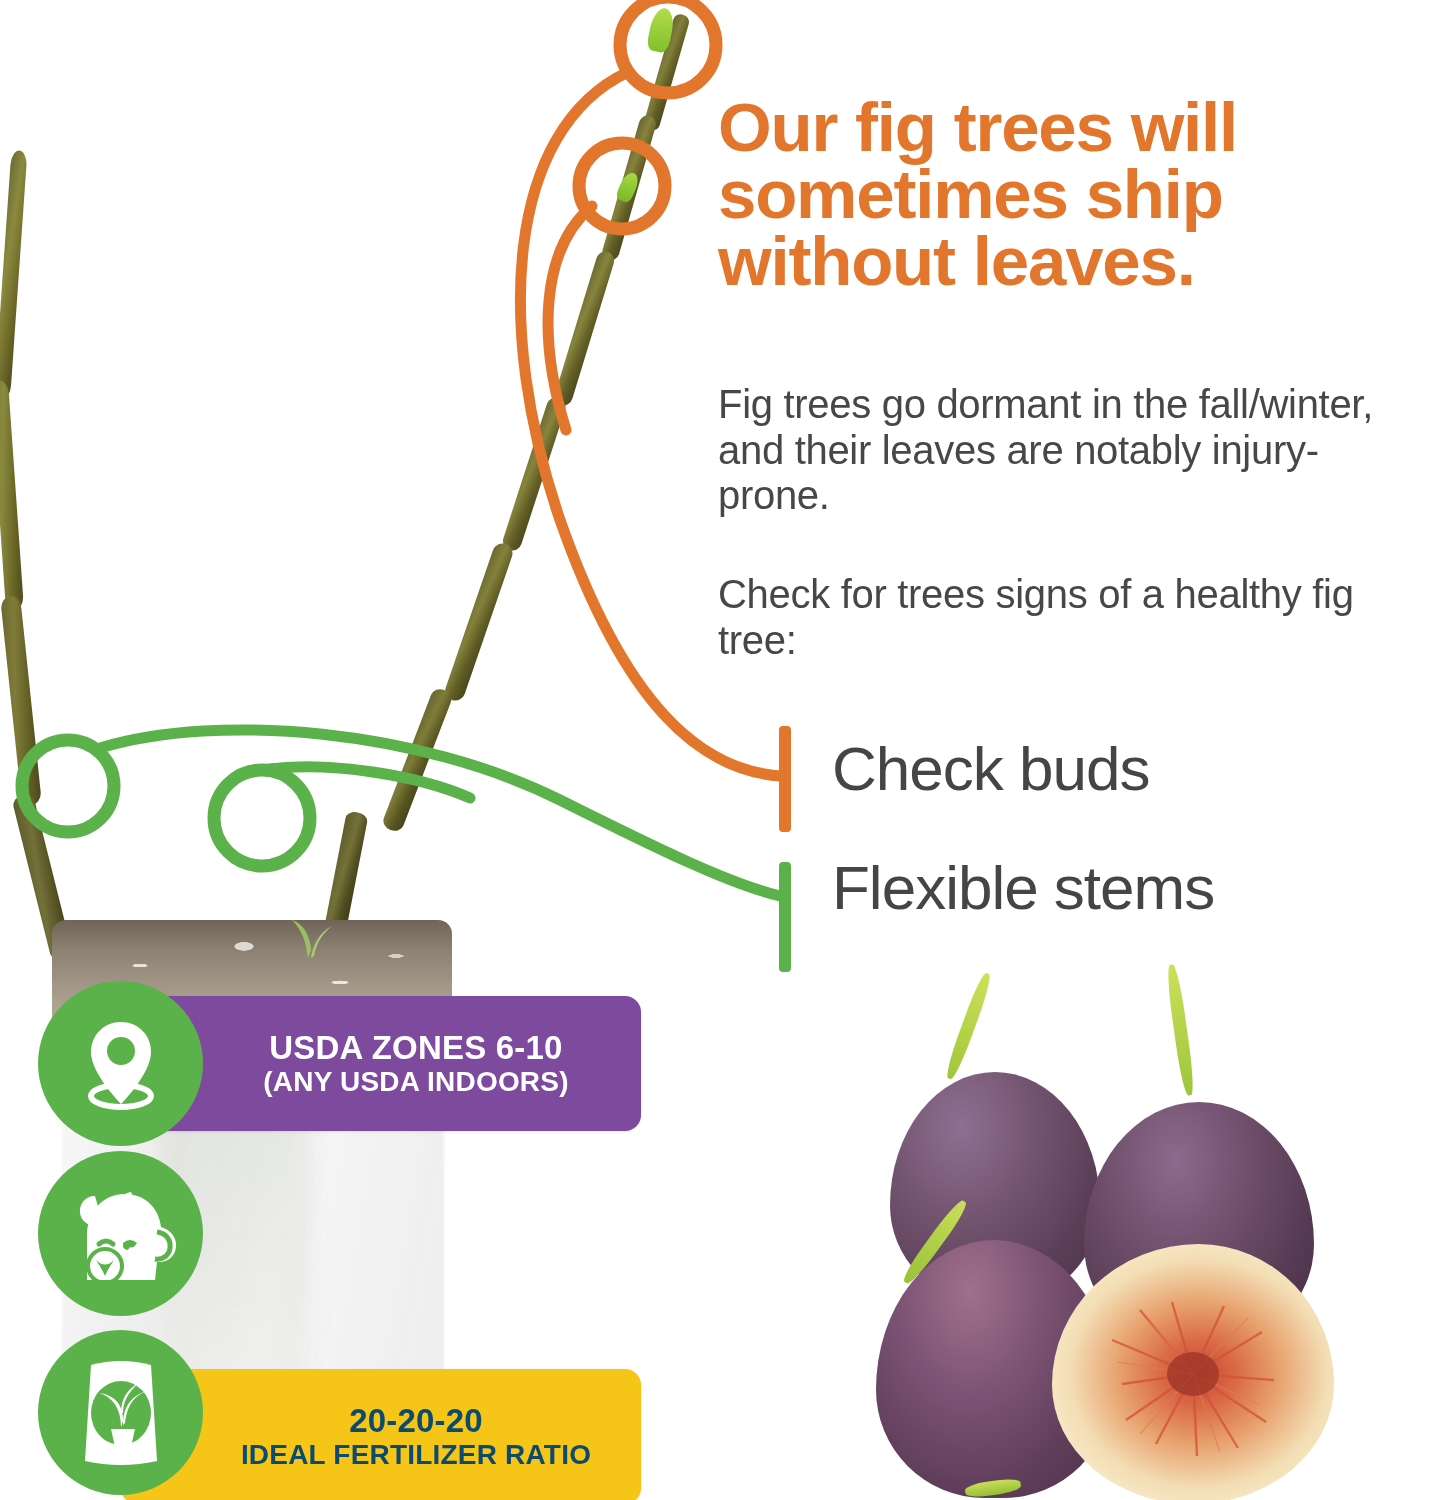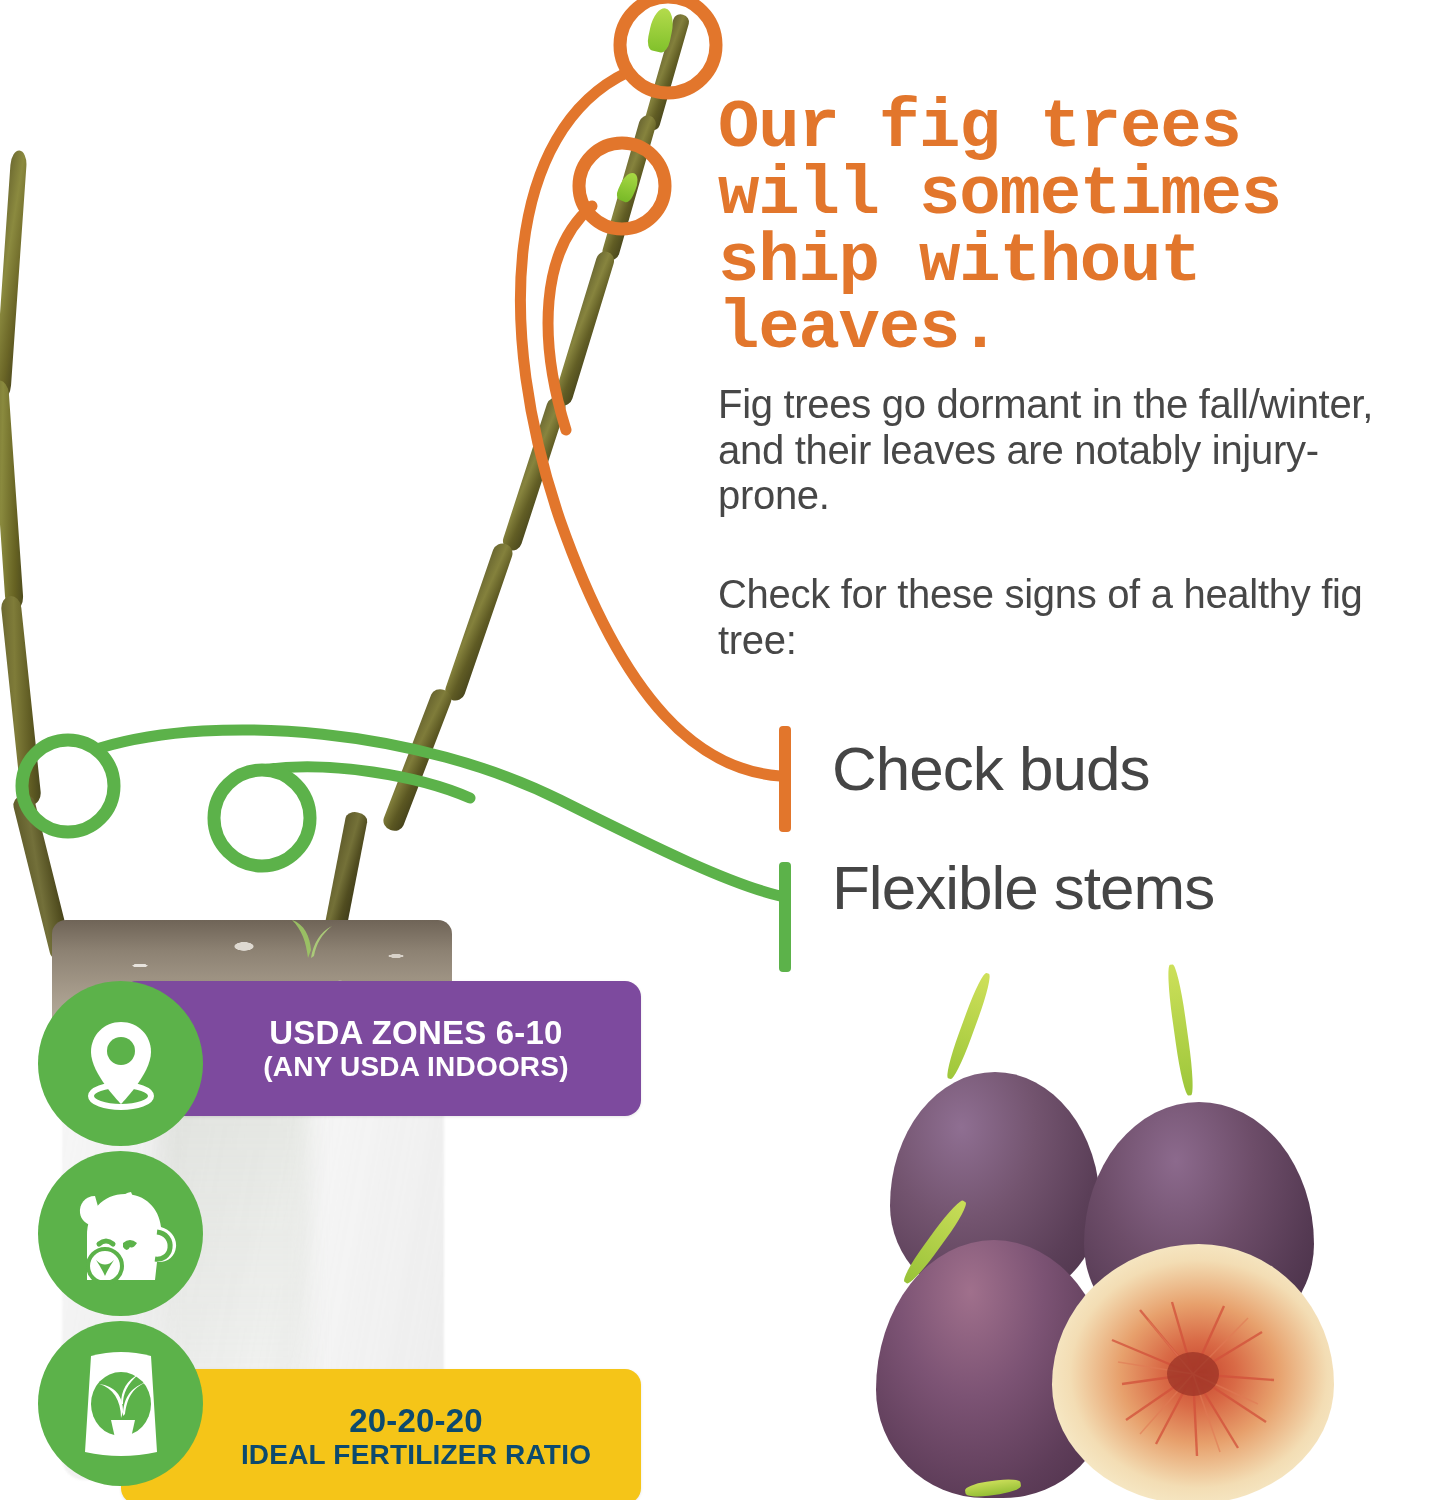--- a/index.html
+++ b/index.html
@@ -50,21 +50,21 @@
     position:absolute; left:282px; top:912px; width:58px; height:48px;
   }
 
   
   .overlay { position:absolute; left:0; top:0; width:1447px; height:1500px; pointer-events:none; }
 
   
   .headline {
     position:absolute; left:718px; top:95px; width:720px;
     font-size:69px; font-weight:700; line-height:.97;
-    letter-spacing:-1.2px; color:#e2762c;font-family:Liberation Mono, monospace;
+    letter-spacing:-1.2px; color:#e2762c;
   }
   .para {
     position:absolute; left:718px; width:660px;
     font-size:40px; line-height:1.14; color:#474747; font-weight:400;
     letter-spacing:-.3px;
   }
   #para1 { top:382px; }
   #para2 { top:572px; }
 
   .sign-label {
@@ -74,21 +74,21 @@
   }
   #sign0 { top:733px; }
   #sign1 { top:852px; }
 
   
   .figs { position:absolute; left:884px; top:962px; width:556px; height:538px; }
   .fig-body { position:absolute; border-radius:50% 50% 46% 46% / 58% 58% 42% 42%; }
   .fig-stem { position:absolute; border-radius:40%; }
 
   
-  .badge-row { position:absolute; display:flex; }
+  .badge-row { position:absolute; display:flex; align-items:center; }
   #badge0 { left:38px; top:981px; }
   #badge1 { left:38px; top:1151px; }
   #badge2 { left:38px; top:1321px; }
 
   .badge-bar {
     height:135px; border-radius:16px;
     display:flex; flex-direction:column; align-items:center; justify-content:center;
     padding:0 26px 0 96px; margin-left:-82px;
     box-shadow:0 1px 3px rgba(0,0,0,.10);
   }
@@ -149,21 +149,21 @@
     <path d="M262 770 C330 760 420 776 470 798" fill="none" stroke="#5cb24a" stroke-width="11" stroke-linecap="round"></path>
     <circle cx="68" cy="786" r="46" fill="none" stroke="#5cb24a" stroke-width="13"></circle>
     <circle cx="262" cy="818" r="48" fill="none" stroke="#5cb24a" stroke-width="13"></circle>
 
     <rect x="779" y="726" width="12" height="106" rx="4" fill="#e2762c"></rect>
     <rect x="779" y="862" width="12" height="110" rx="4" fill="#5cb24a"></rect>
   </svg>
 
   <div class="headline">Our fig trees will sometimes ship without leaves.</div>
   <div class="para" id="para1">Fig trees go dormant in the fall/winter, and their leaves are notably injury-prone.</div>
-  <div class="para" id="para2">Check for these signs of a healthy fig tree:</div>
+  <div class="para" id="para2">Check for trees signs of a healthy fig tree:</div>
 
   <div class="sign-label" id="sign0">Check buds</div>
   <div class="sign-label" id="sign1">Flexible stems</div>
 
   <div class="figs">
 
     <div class="fig-stem" style="left:78px;  top:8px;  width:13px; height:112px; background:linear-gradient(180deg,#cfe05a,#9ec73a); transform:rotate(20deg);"></div>
     <div class="fig-body" style="left:6px;   top:110px; width:210px; height:230px;
          background:radial-gradient(ellipse at 34% 24%, #8f6f92 0%, #73546f 38%, #5b3f58 70%, #4a3147 100%);"></div>
 

